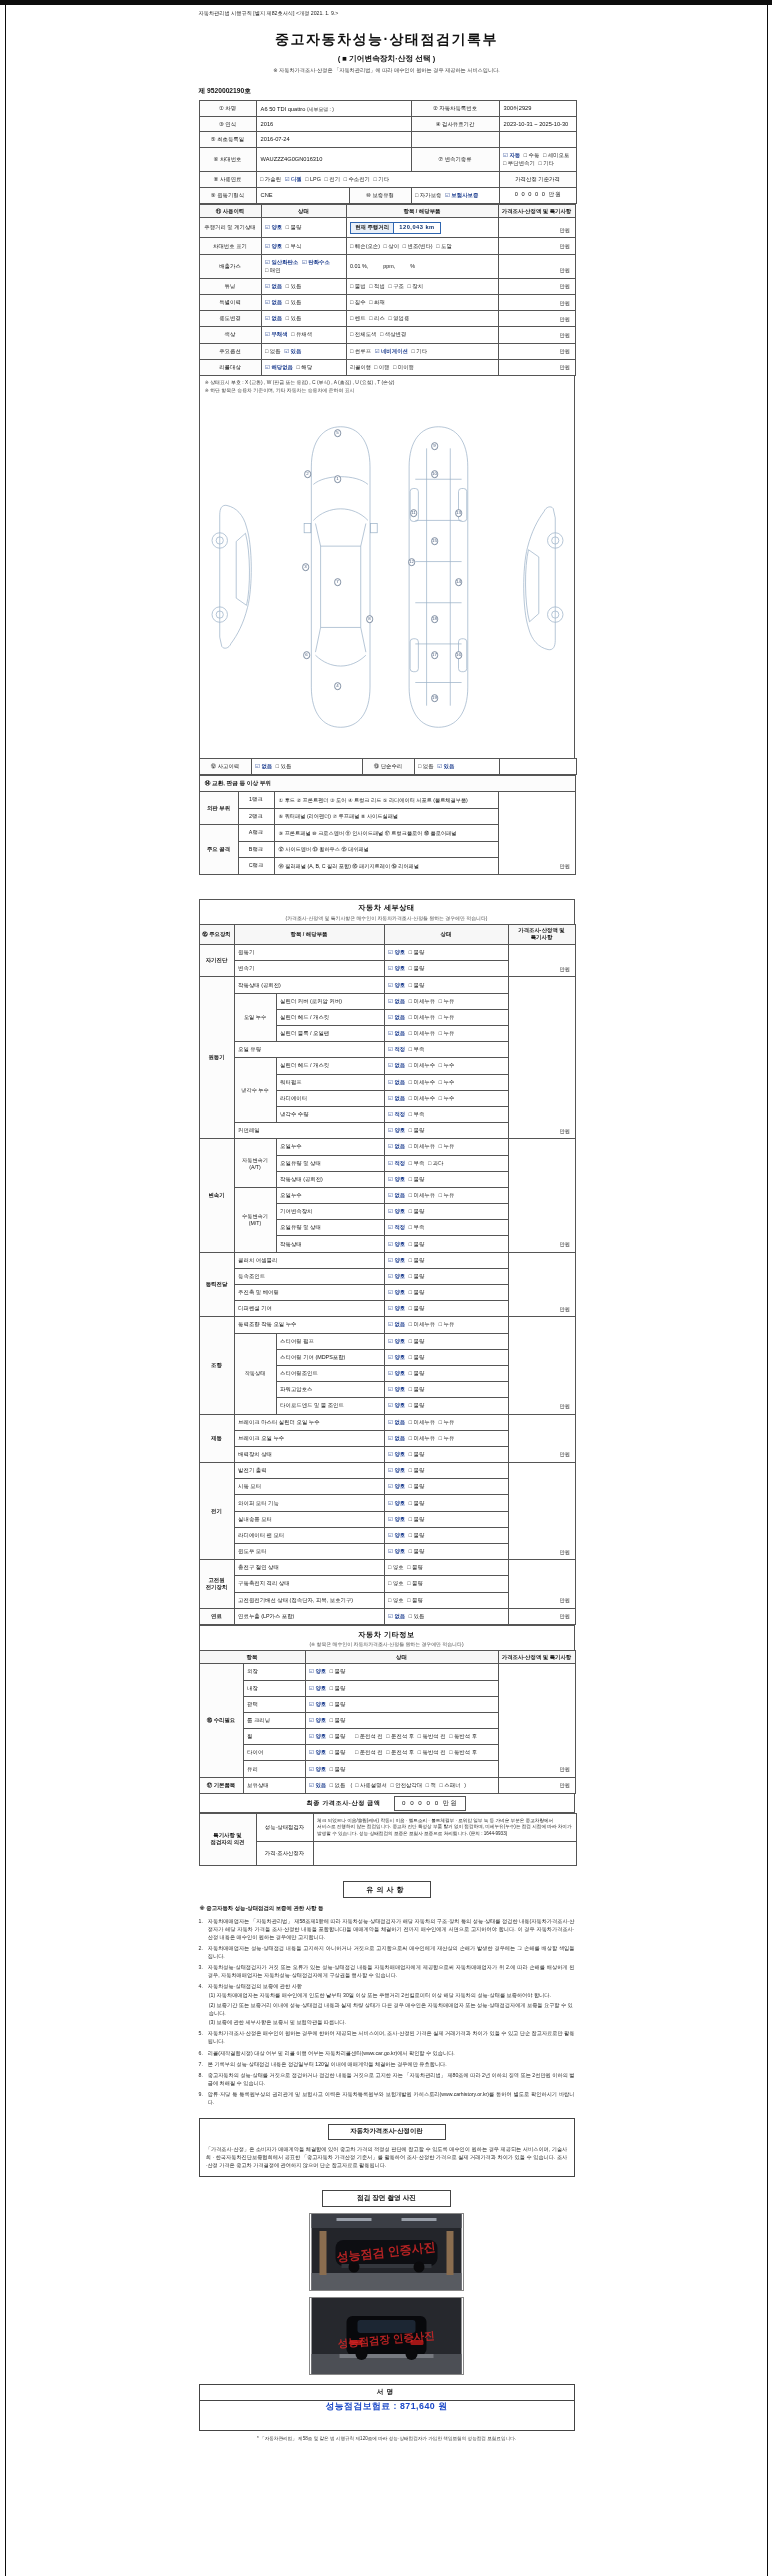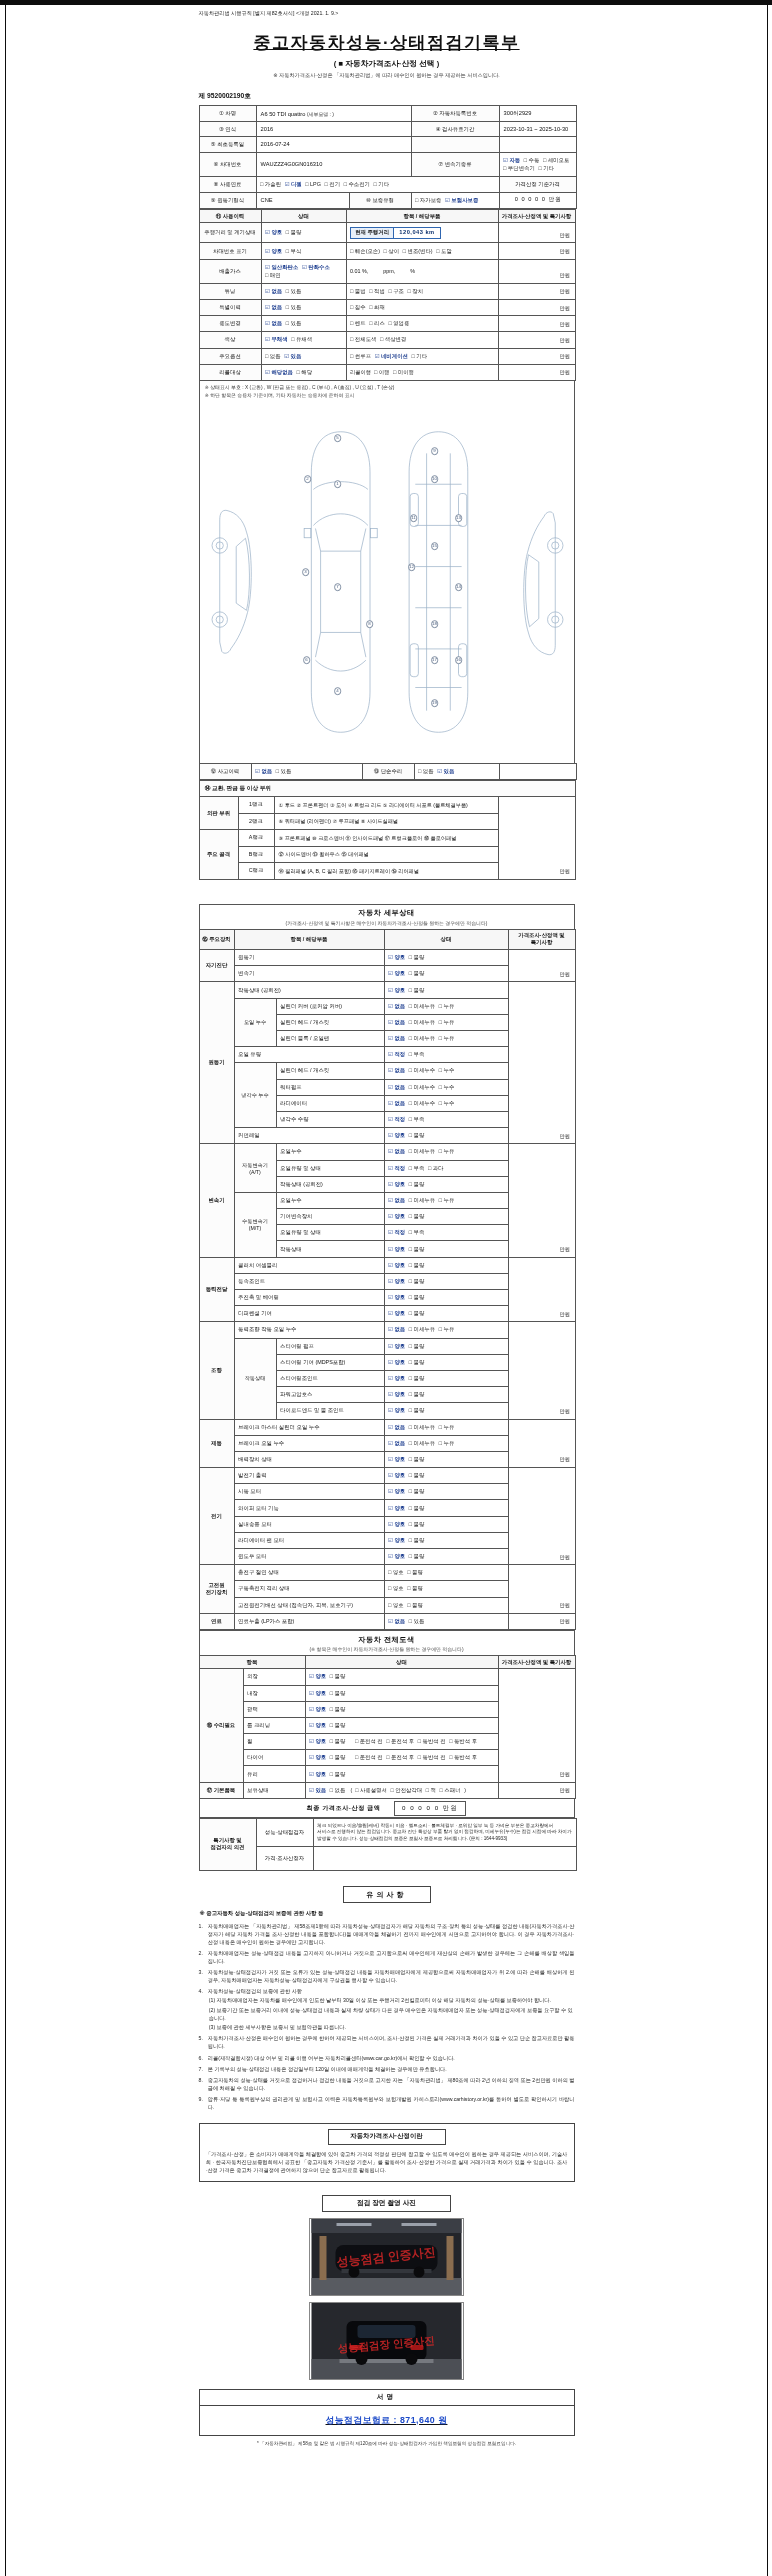--- a/index.html
+++ b/index.html
@@ -3,21 +3,21 @@
 <meta charset="utf-8">
 <style>
 *{margin:0;padding:0;box-sizing:border-box;}
 html,body{background:#fff;}
 body{width:773px;height:2576px;overflow:hidden;position:relative;font-family:"Liberation Sans","DejaVu Sans",sans-serif;color:#111;}
 .top-bar{position:absolute;top:0;left:0;width:773px;height:5.2px;background:#0d0d0d;}
 .edge{position:absolute;top:5.2px;bottom:0;width:1.5px;background:#0d0d0d;}
 .edge.left{left:4.6px;}.edge.right{right:4.6px;}
 .doc{width:376px;margin:0 auto;padding-top:8.2px;}
 .top-note{font-size:5.2px;color:#222;margin:2.1px 0 13.4px;}
-.title{text-align:center;font-size:17px;font-weight:bold;letter-spacing:1.5px;text-decoration:underline;}
+.title{text-align:center;font-size:14px;font-weight:bold;letter-spacing:1.5px;}
 .subtitle{text-align:center;font-size:7.7px;font-weight:bold;margin-top:5.2px;}
 .subtitle-note{text-align:center;font-size:5.2px;color:#333;margin-top:3.6px;}
 .doc-no{font-size:6.7px;font-weight:bold;margin:12.4px 0 4.1px;}
 .sec-head{border:0.5px solid #555;border-bottom:none;text-align:center;padding:3.6px 0 3.1px;background:#fff;}
 .sec-head b{font-size:7.2px;letter-spacing:0.5px;}
 .sec-head span{display:block;font-size:4.9px;color:#444;margin-top:1.5px;}
 table.tbl{width:376px;border-collapse:collapse;table-layout:fixed;background:#fff;}
 .tbl td,.tbl th{border:0.5px solid #555;font-size:5.7px;padding:3.6px 2.6px;vertical-align:middle;word-break:keep-all;}
 .tbl th{font-size:5.4px;font-weight:bold;background:#f7f7f7;padding:2.6px 1.5px;text-align:center;}
 td.lbl{font-size:5.4px;text-align:center;background:#fcfcfc;}
@@ -55,37 +55,37 @@
 .notice-item .tx{flex:1;}
 .notice-sub{font-size:5.2px;line-height:1.5;margin:-1px 0 2.6px 10.3px;color:#1d1d1d;}
 .pricing-box{border:0.8px solid #444;margin-top:11.3px;padding:5.2px 6.2px 6.2px;}
 .pricing-title{width:118px;margin:0 auto 4.6px;border:0.8px solid #444;text-align:center;font-weight:bold;font-size:6.4px;padding:2.6px 0;}
 .pricing-body{font-size:5.2px;line-height:1.6;color:#222;text-align:justify;}
 .photos{margin-top:13.4px;text-align:center;}
 .photos-title{width:129px;margin:0 auto 6.2px;border:0.8px solid #444;font-weight:bold;font-size:6.7px;padding:3.1px 0;}
 .photo{width:155px;height:78px;margin:0 auto 5.2px;display:block;border:0.5px solid #888;}
 .sign-box{border:0.8px solid #444;margin-top:9.3px;}
 .sign-head{border-bottom:0.5px solid #444;text-align:center;font-weight:bold;font-size:6.7px;letter-spacing:3.1px;padding:3.1px 0;}
-.sign-body{height:29px;display:flex;align-items:center;justify-content:center;text-decoration:underline;}
+.sign-body{height:29px;display:flex;align-items:flex-start;justify-content:center;}
 .premium{color:#1b49c8;font-size:8.8px;font-weight:bold;letter-spacing:0.5px;}
 .footnote{font-size:4.6px;color:#333;margin-top:4.6px;text-align:center;}
 svg.linework{stroke:#9ab1c7;fill:none;stroke-width:1.4;}
 </style>
 </head>
 <body>
 
 <div class="top-bar"></div>
 <div class="edge left"></div>
 <div class="edge right"></div>
 
 <div class="doc">
 
   <div class="top-note">자동차관리법 시행규칙 [별지 제82호서식] &lt;개정 2021. 1. 9.&gt;</div>
   <div class="title">중고자동차성능·상태점검기록부</div>
-  <div class="subtitle">( ■ 자동차가격조사·산정 선택 )</div>
+  <div class="subtitle">( ■ 기어변속장치·산정 선택 )</div>
   <div class="subtitle-note">※ 자동차가격조사·산정은 「자동차관리법」에 따라 매수인이 원하는 경우 제공하는 서비스입니다.</div>
   <div class="doc-no">제 9520002190호</div>
 
   <table class="tbl">
     <colgroup>
         <col style="width:57px">
         <col style="width:93px">
         <col style="width:62px">
         <col style="width:88px">
         <col style="width:77px">
@@ -551,21 +551,21 @@
         <tr>
           <td class="grp" rowspan="1">연료</td>
           <td class="item" colspan="2">연료누출 (LP가스 포함)</td>
           <td class="st"><span class="ck on">☑&nbsp;없음</span><span class="ck">□&nbsp;있음</span></td>
           <td class="price" rowspan="1">만원</td>
         </tr>
       </tbody>
   </table>
 
   <div class="sec-head">
-    <b>자동차 전체도색</b>
+    <b>자동차 기타정보</b>
     <span>(※ 항목은 매수인이 자동차가격조사·산정을 원하는 경우에만 적습니다)</span>
   </div>
   <table class="tbl">
     <colgroup>
         <col style="width:44px">
         <col style="width:62px">
         <col style="width:193px">
         <col style="width:77px">
       </colgroup>
     <thead>

